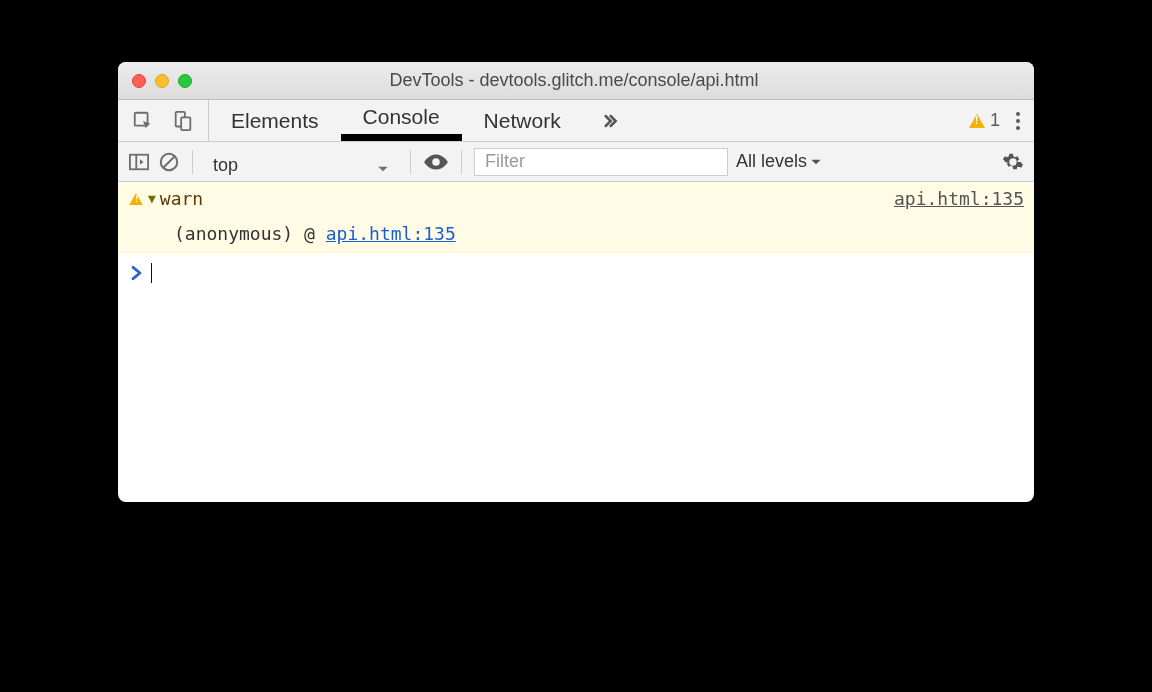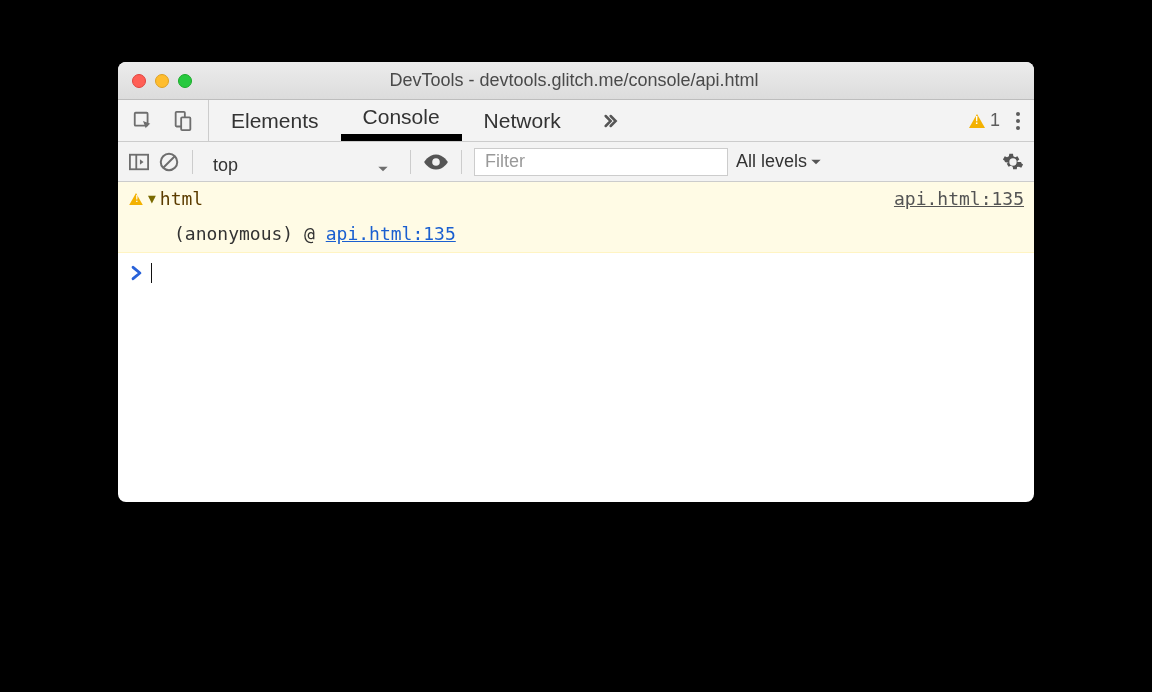--- a/index.html
+++ b/index.html
@@ -205,21 +205,21 @@
       </svg>
     </span>
   </div>
 
   <div class="consolebody">
     <div class="msg">
       <div class="msg-top">
         <div class="msg-left">
           <span class="tri-warn" style="transform:scale(0.85)"></span>
           <span class="disclosure">▼</span>
-          <span class="warnname">html</span>
+          <span class="warnname">warn</span>
         </div>
         <span class="srclink">api.html:135</span>
       </div>
       <div class="stack">
         <span>(anonymous) @ </span><a>api.html:135</a>
       </div>
     </div>
     <div class="prompt">
       <span class="chev-prompt">
         <svg width="13" height="16" viewBox="0 0 10 14" fill="none" stroke="#2962d9" stroke-width="2.5" stroke-linecap="round" stroke-linejoin="round">

